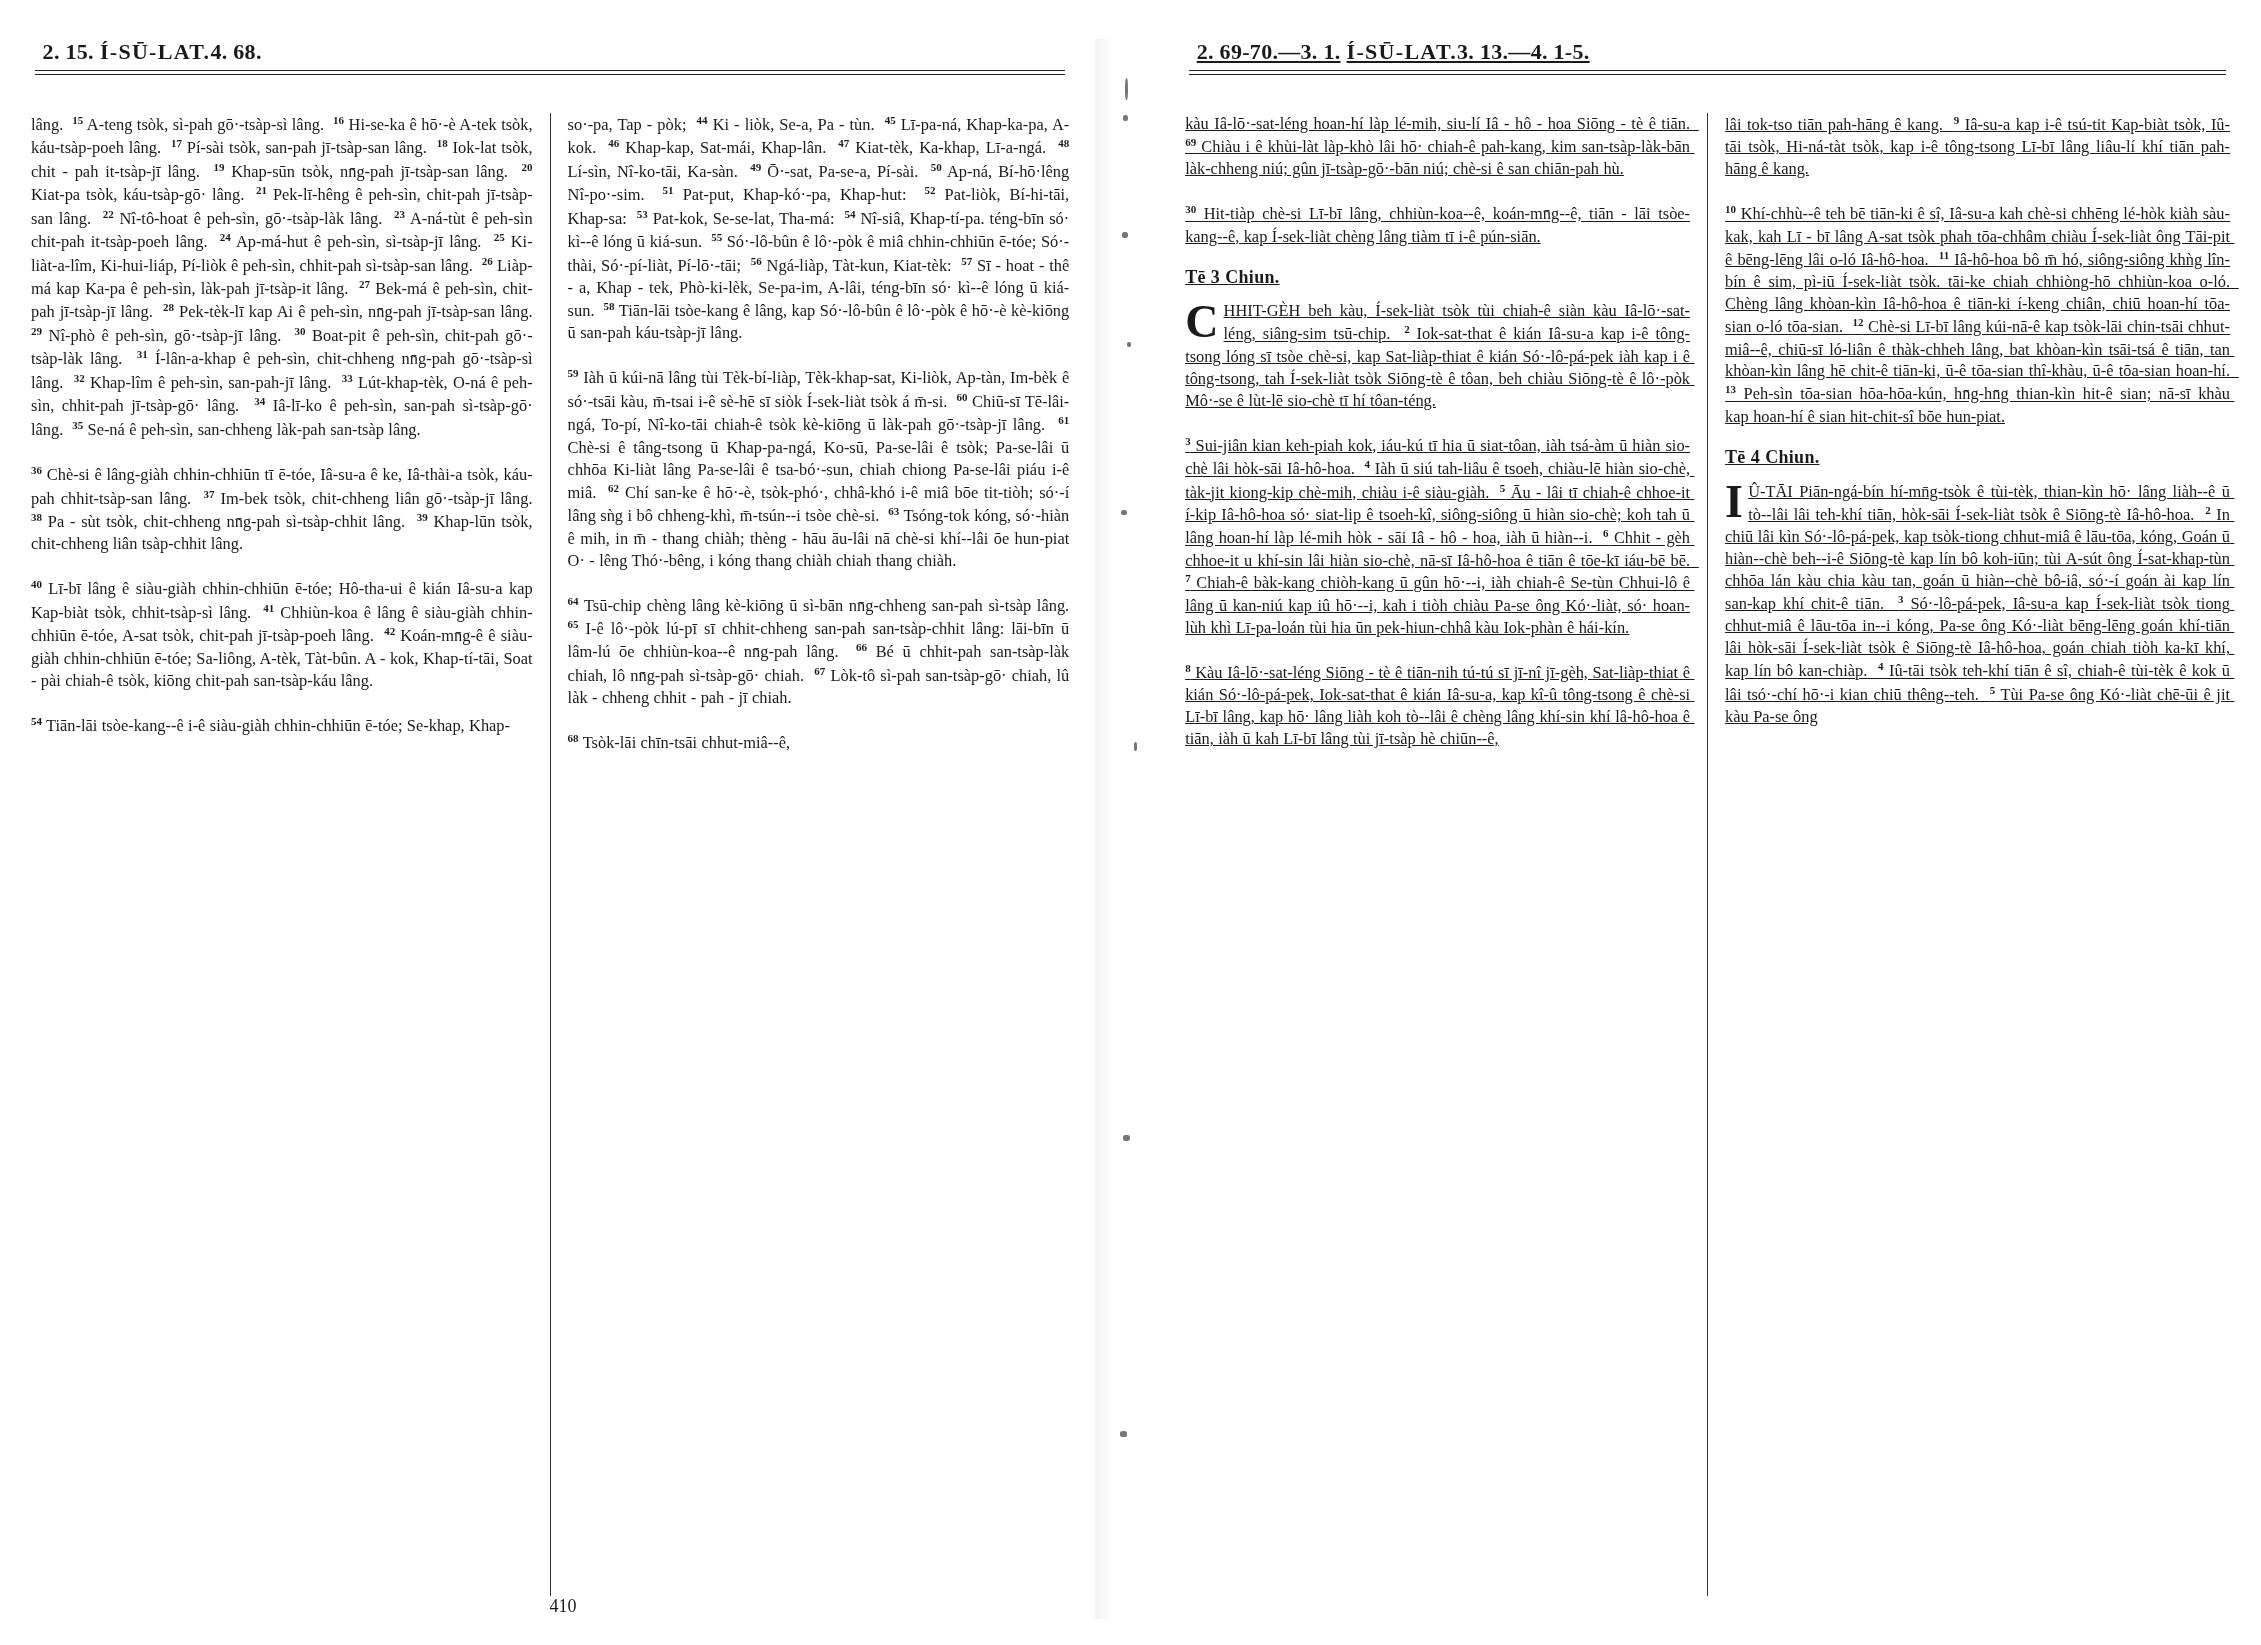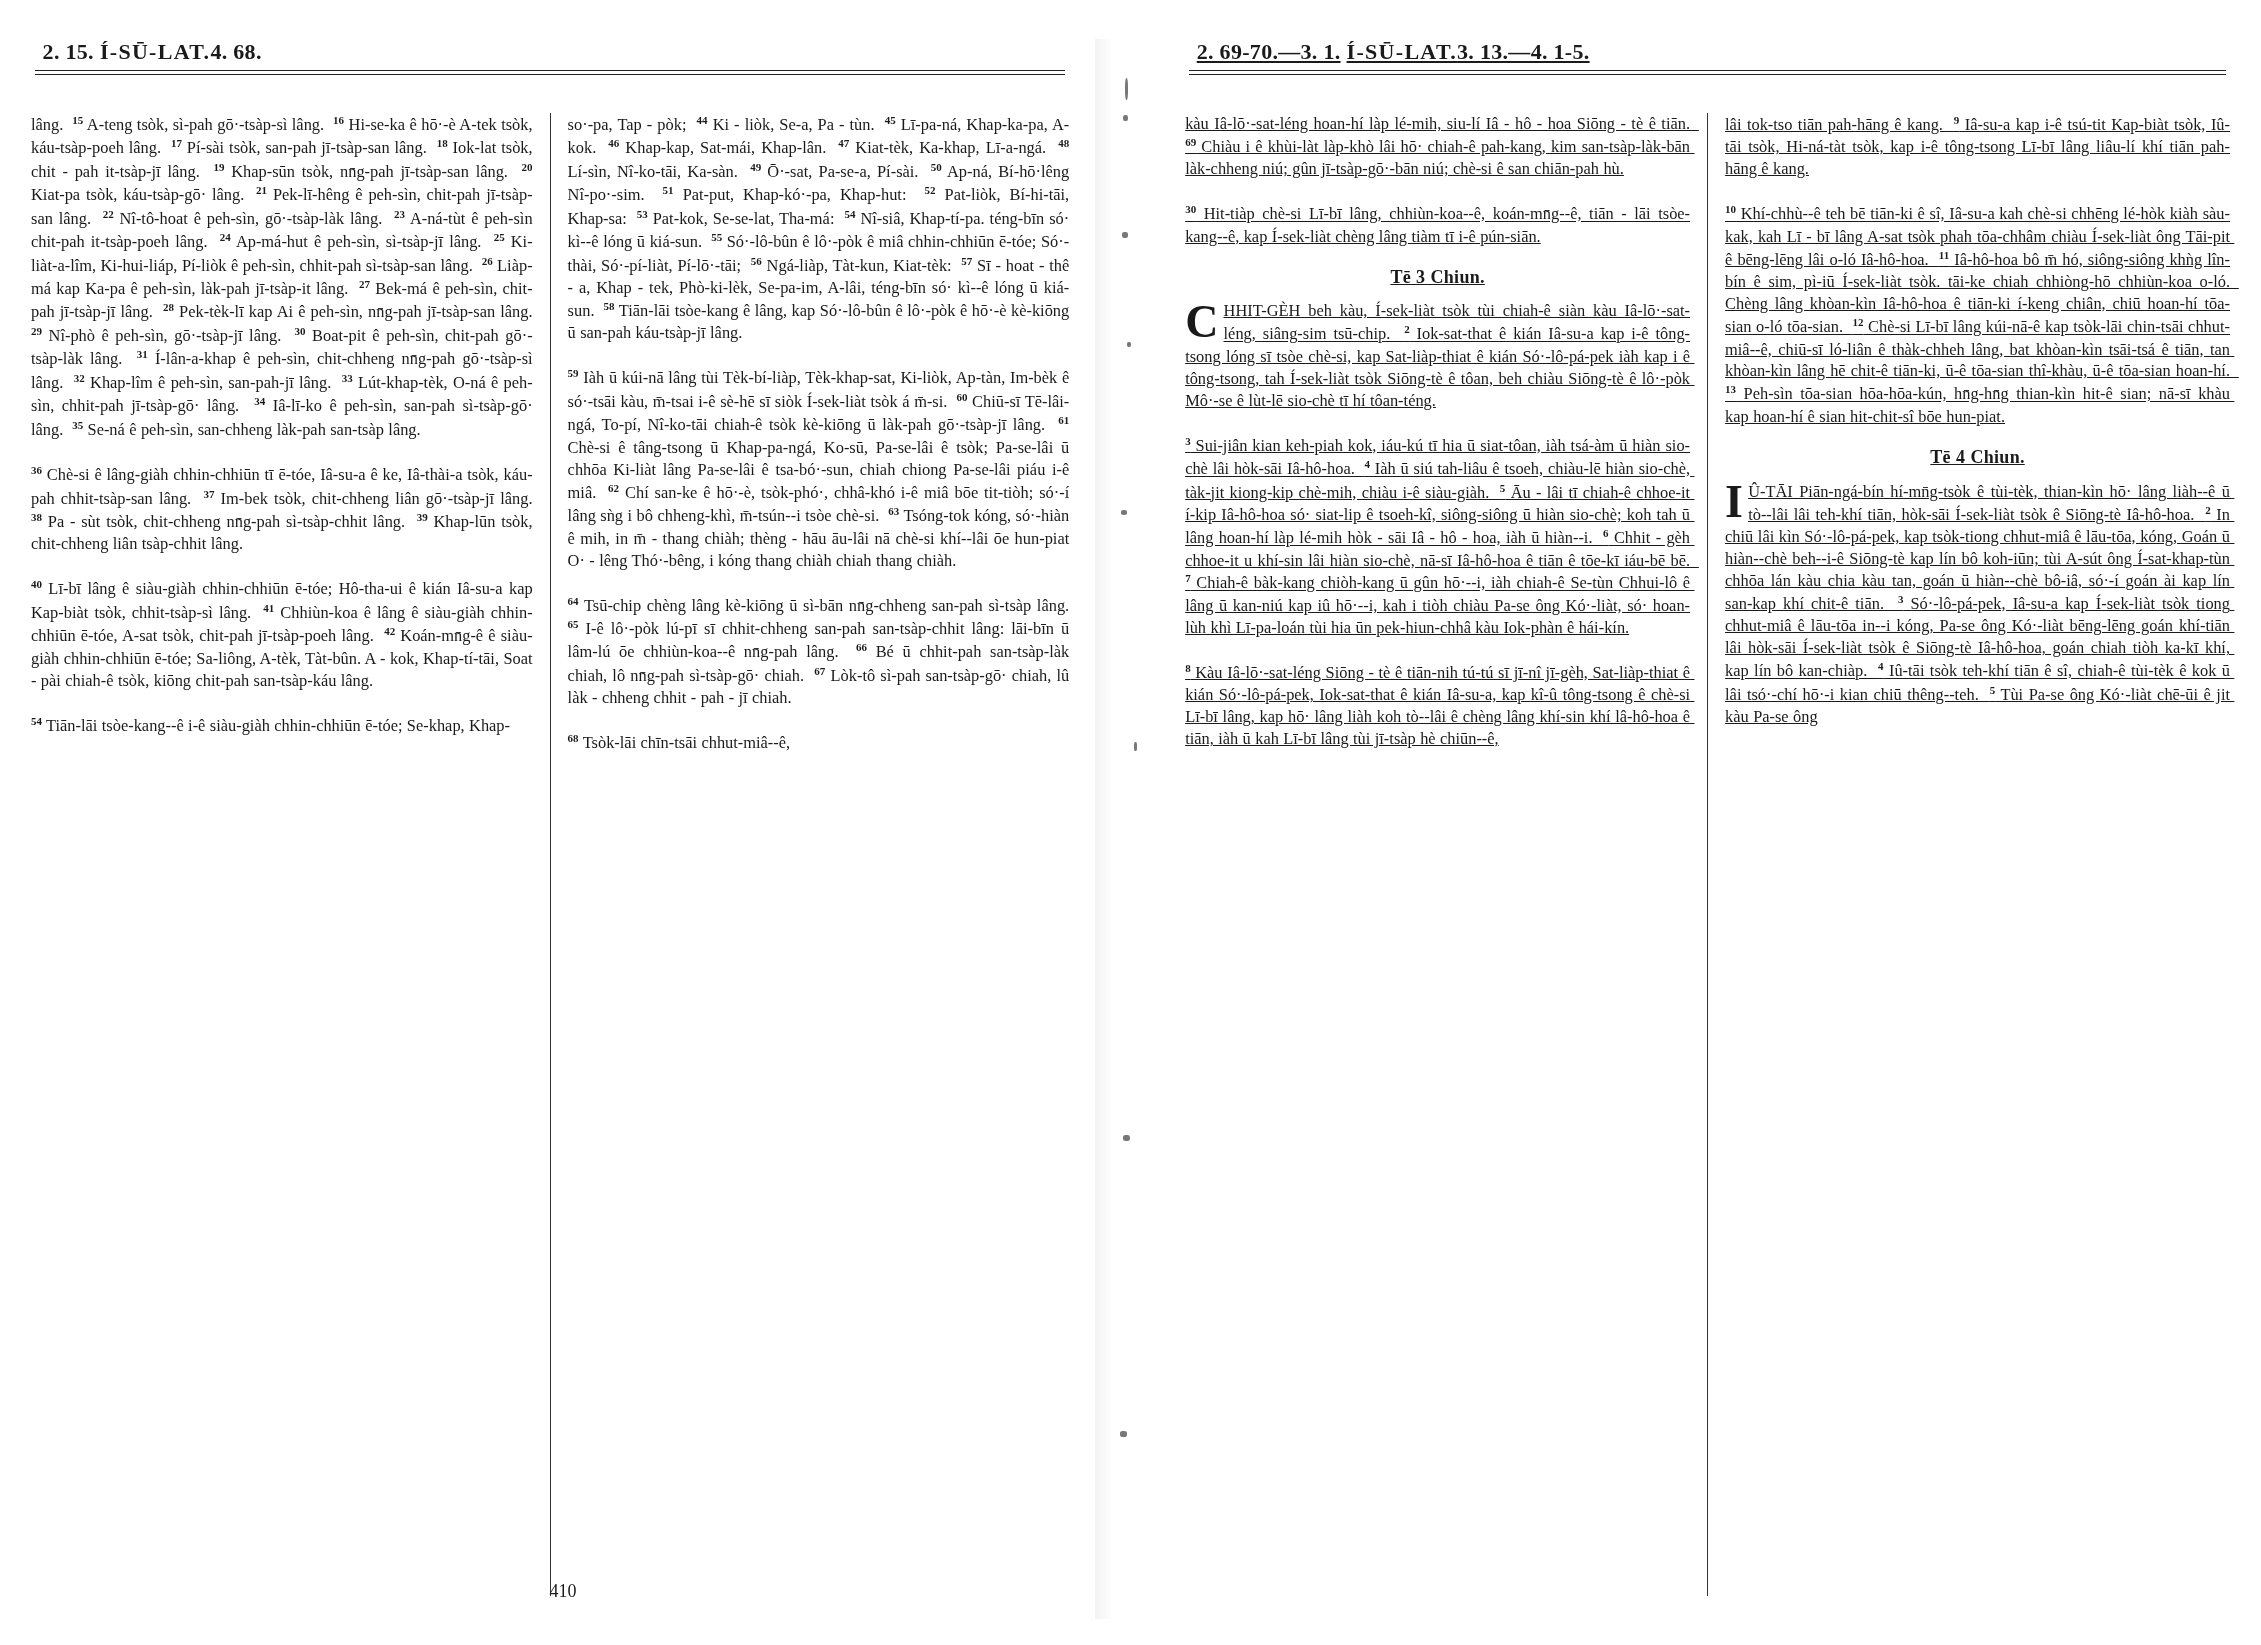--- a/index.html
+++ b/index.html
@@ -89,40 +89,40 @@
     white-space: pre-wrap;
   }
   .vn {
     font-size: 11px;
     vertical-align: super;
     font-weight: bold;
     letter-spacing: 0;
   }
   
   .chapter-head {
-    text-align: center;
+    text-align: left;
     font-weight: bold;
     font-size: 18px;
     margin: 17px 0 11.6px 0;
     letter-spacing: 0.3px;
   }
   .dropcap-para {
     position: relative;
   }
   .dropcap {
     float: left;
     font-size: 46px;
     line-height: 0.82;
     padding: 2.6px 5.2px 0 0;
     font-weight: bold;
   }
   
   .folio {
     position: absolute;
-    bottom: 17px;
+    bottom: 2px;
     left: 0;
     right: 0;
     text-align: center;
     font-size: 18px;
   }
   
   .speckle {
     position: absolute;
     background: #777;
     border-radius: 40%;

